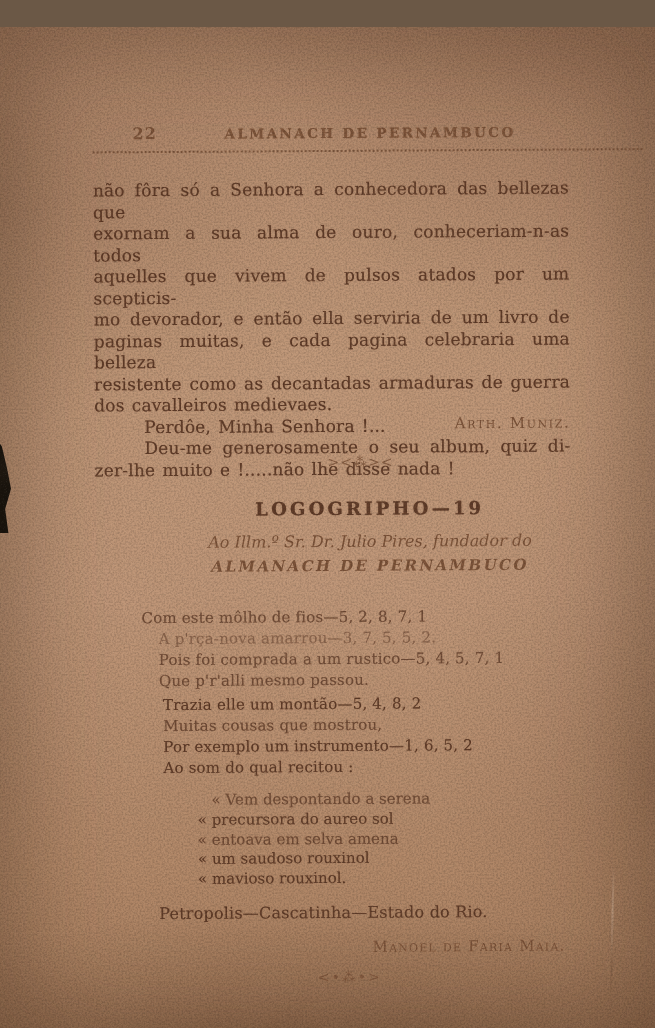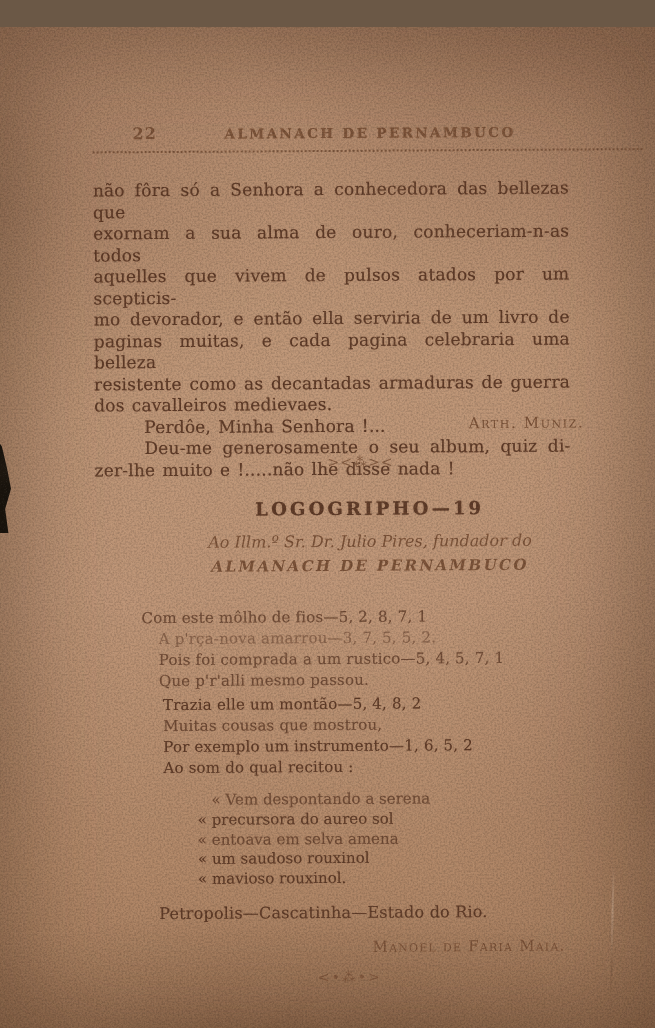--- a/index.html
+++ b/index.html
@@ -30,21 +30,21 @@
   .content{position:absolute;inset:0;transform:rotate(-.35deg);color:var(--ink,#5e3a27);}
   .masthead{position:absolute;top:96px;left:95px;width:550px;height:22px;}
   .pagenum{position:absolute;left:40px;top:0;font-size:16px;font-weight:700;letter-spacing:1px;color:var(--ink_soft,#7b5238);}
   .mtitle{position:absolute;left:132px;top:2px;font-size:13.5px;font-weight:700;letter-spacing:2.4px;color:var(--ink_soft,#7b5238);text-shadow:0 0 .7px rgba(110,70,45,.6);}
   .rule{position:absolute;top:123px;left:95px;width:550px;height:0;border-top:2px dotted var(--rule,#6e4830);opacity:.8;}
   .prose{position:absolute;top:152px;left:95px;width:476px;font-size:17px;line-height:21.5px;letter-spacing:.2px;word-spacing:1.5px;}
   .pl{white-space:nowrap;text-shadow:0 0 .8px rgba(94,58,39,.55);}
   .pl.j{white-space:normal;text-align:justify;text-align-last:justify;}
   .pl.ind{margin-left:50px;}
   .pl.ind.j{width:426px;}
-  .sig1{position:absolute;top:388px;right:70px;font-size:15px;font-variant:small-caps;letter-spacing:1.6px;color:var(--ink_soft,#7b5238);}
+  .sig1{position:absolute;top:388px;right:84px;font-size:15px;font-variant:small-caps;letter-spacing:1.6px;color:var(--ink_soft,#7b5238);}
   .orn1{position:absolute;top:427px;left:328px;font-family:"DejaVu Sans",sans-serif;font-size:14px;letter-spacing:1px;color:var(--ink_soft,#7b5238);opacity:.85;}
   .logobox{position:absolute;top:471px;left:135px;width:470px;text-align:center;}
   .heading{font-size:18px;font-weight:700;letter-spacing:3.2px;color:var(--ink,#5e3a27);text-shadow:0 0 1px rgba(90,55,35,.7);}
   .ded1{margin-top:13px;font-style:italic;font-size:16px;color:var(--ink_soft,#7b5238);}
   .ded2{margin-top:6px;font-style:italic;font-weight:700;font-size:15px;letter-spacing:2.4px;color:var(--ink_soft,#7b5238);}
   .stanza{position:absolute;font-size:15px;line-height:21px;letter-spacing:.2px;}
   .s1{top:580px;left:141px;}
   .s1 .vl{margin-left:17px;}
   .s1 .vl:first-child{margin-left:0;}
   .s2{top:667px;left:162px;}

